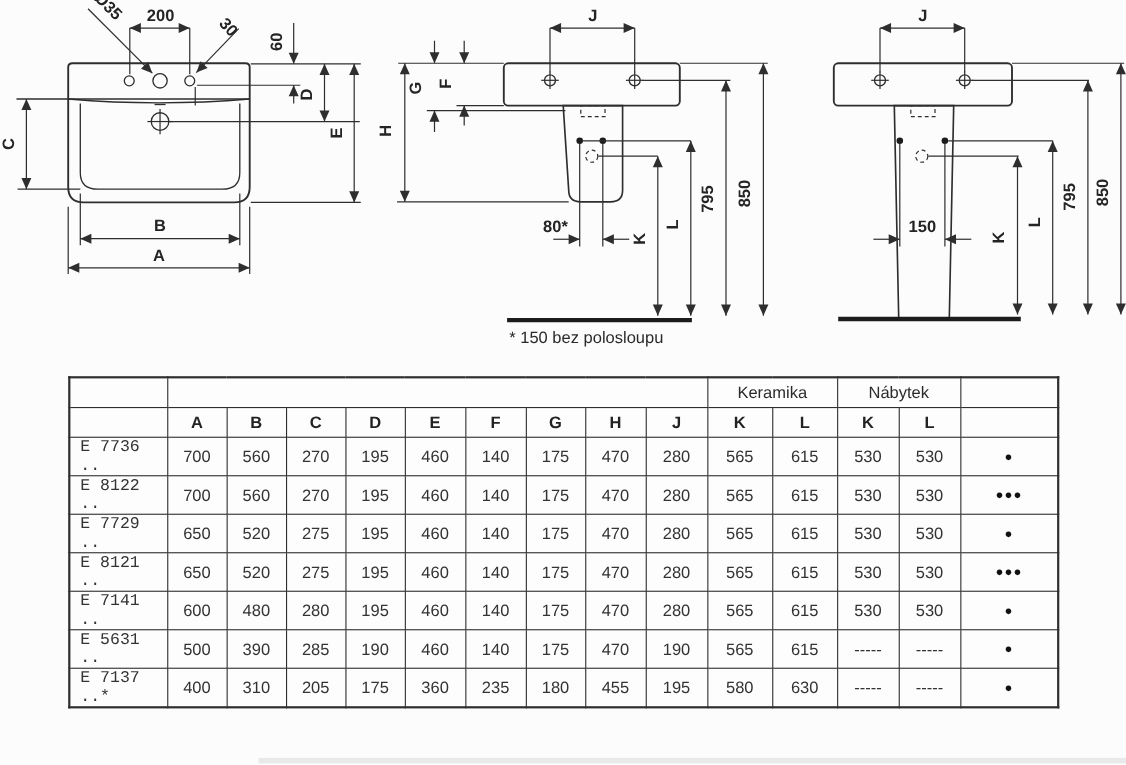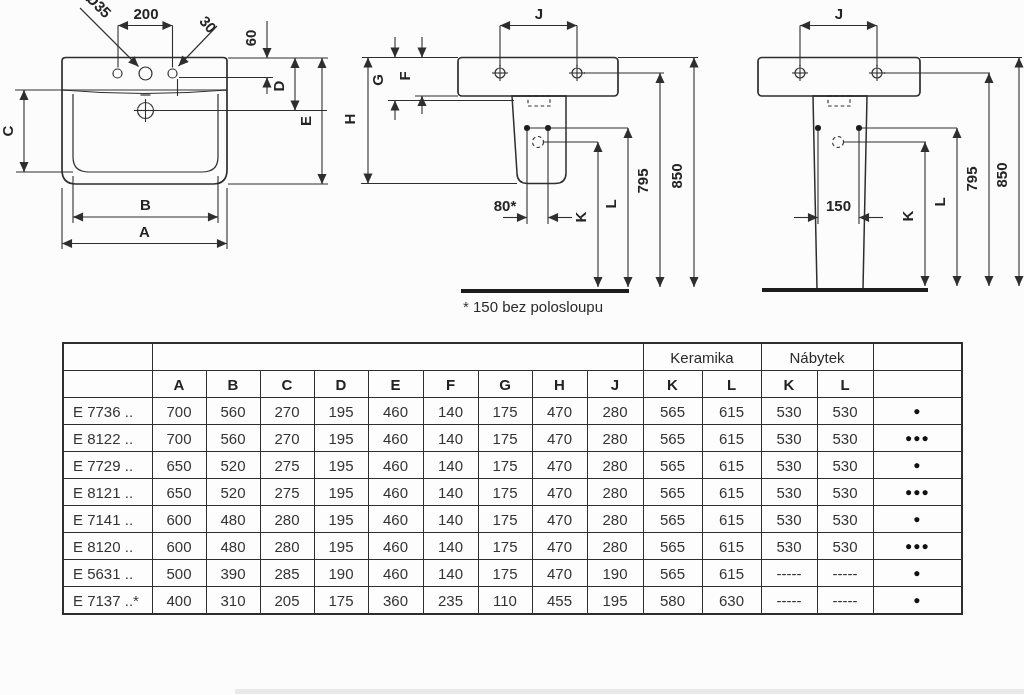--- a/index.html
+++ b/index.html
@@ -13,21 +13,21 @@
   .dsh{stroke:#2e2e2e;fill:none;stroke-width:1.1px;stroke-dasharray:3.5 2.8;}
   .flr{stroke:#1c1c1c;stroke-width:4px;}
   .dot{fill:#1c1c1c;}
   table.spec{position:absolute;left:62px;top:342px;width:900px;border-collapse:collapse;
              table-layout:fixed;background:#fdfdfd;}
   table.spec th,table.spec td{border:1.5px solid #2e2e2e;height:26px;padding:0;
              font-size:15px;color:#333;text-align:center;font-weight:400;overflow:hidden;}
   table.spec{border:2px solid #2e2e2e;}
   table.spec th.letter{font-weight:700;color:#222;}
   table.spec th.grp{font-weight:400;color:#2a2a2a;}
-  table.spec td.model{text-align:left;padding-left:9px;}
+  table.spec td.model{text-align:left;padding-left:9px;font-family:Liberation Mono, monospace;}
   table.spec td.avail{font-size:12px;letter-spacing:1px;color:#111;}
   .footnote{position:absolute;left:70px;top:670px;font-size:15px;color:#2a2a2a;margin-top:28px;}
   .strip{position:absolute;left:235px;top:689px;width:789px;height:5px;background:#e9e9e9;}
 </style>
 </head>
 <body>
 
 <div class="page">
 
 <svg width="1024" height="335" viewBox="0 0 1024 335">
@@ -317,37 +317,20 @@
           <td class="val">175</td>
           <td class="val">470</td>
           <td class="val">280</td>
           <td class="val">565</td>
           <td class="val">615</td>
           <td class="val">530</td>
           <td class="val">530</td>
           <td class="avail">●</td>
         </tr>
         <tr>
-          <td class="model">E 8120 ..</td>
-          <td class="val">600</td>
-          <td class="val">480</td>
-          <td class="val">280</td>
-          <td class="val">195</td>
-          <td class="val">460</td>
-          <td class="val">140</td>
-          <td class="val">175</td>
-          <td class="val">470</td>
-          <td class="val">280</td>
-          <td class="val">565</td>
-          <td class="val">615</td>
-          <td class="val">530</td>
-          <td class="val">530</td>
-          <td class="avail">●●●</td>
-        </tr>
-        <tr>
           <td class="model">E 5631 ..</td>
           <td class="val">500</td>
           <td class="val">390</td>
           <td class="val">285</td>
           <td class="val">190</td>
           <td class="val">460</td>
           <td class="val">140</td>
           <td class="val">175</td>
           <td class="val">470</td>
           <td class="val">190</td>
@@ -358,21 +341,21 @@
           <td class="avail">●</td>
         </tr>
         <tr>
           <td class="model">E 7137 ..*</td>
           <td class="val">400</td>
           <td class="val">310</td>
           <td class="val">205</td>
           <td class="val">175</td>
           <td class="val">360</td>
           <td class="val">235</td>
-          <td class="val">110</td>
+          <td class="val">180</td>
           <td class="val">455</td>
           <td class="val">195</td>
           <td class="val">580</td>
           <td class="val">630</td>
           <td class="val">-----</td>
           <td class="val">-----</td>
           <td class="avail">●</td>
         </tr>
       </tbody>
 </table>

